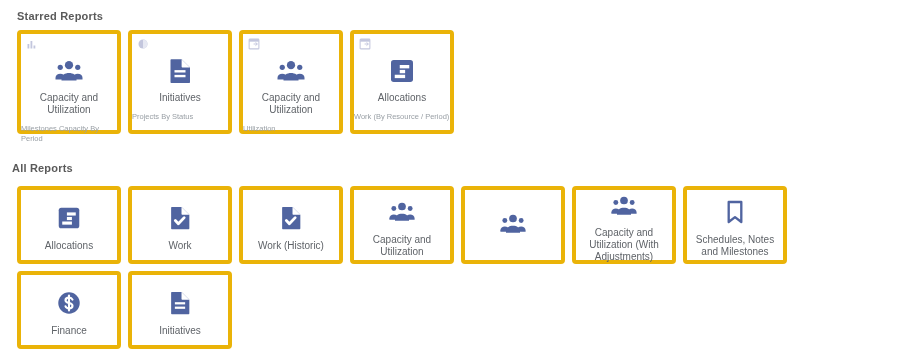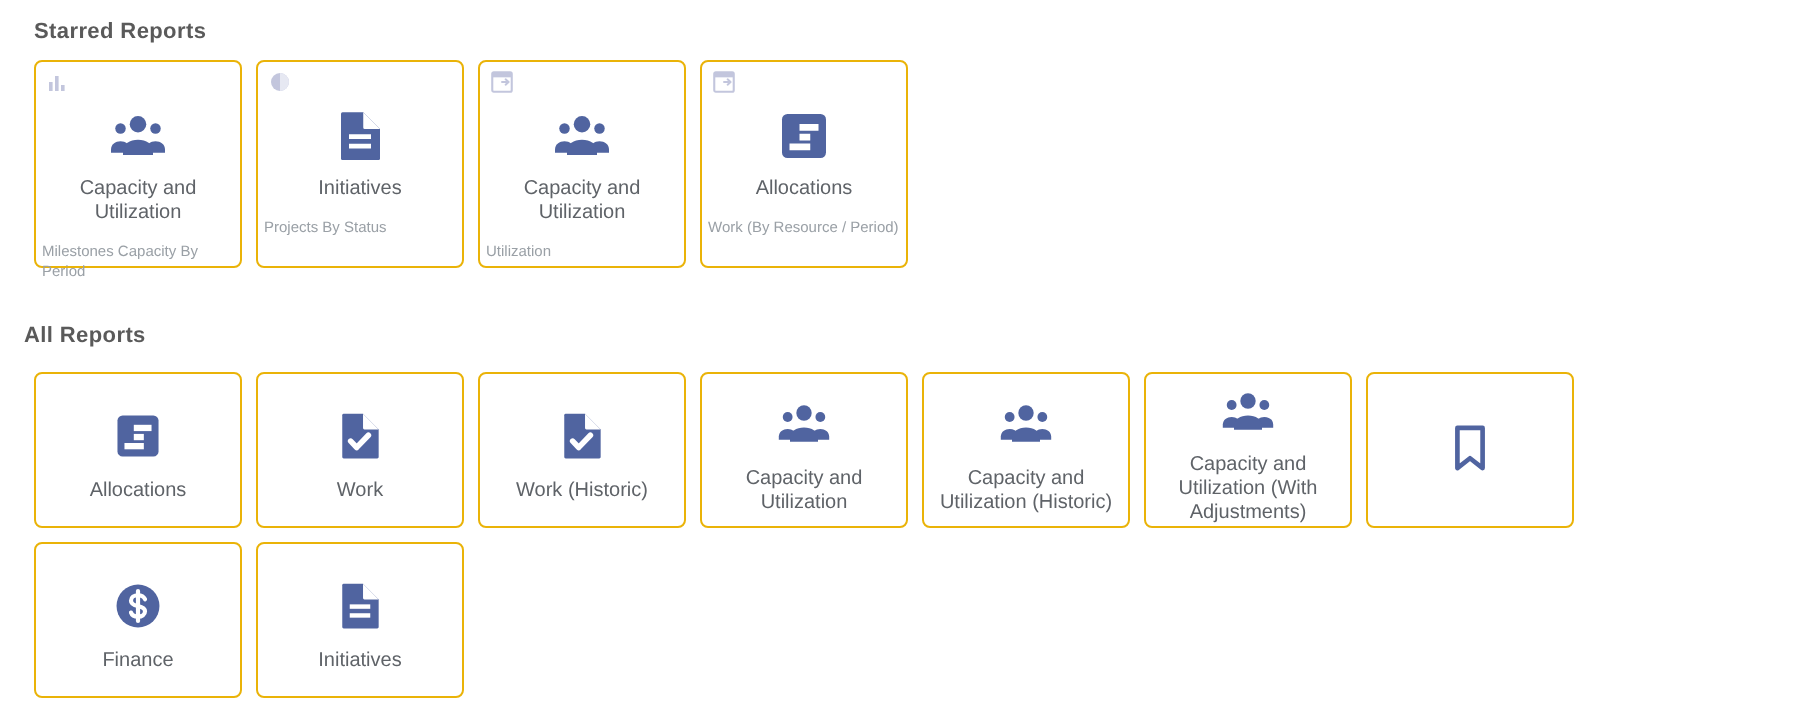--- a/index.html
+++ b/index.html
@@ -39,21 +39,21 @@
     gap: 7px;
     left: 17px;
     width: 880px;
   }
   #starred-grid { top: 30px; }
   #all-grid     { top: 186px; }
 
   .card {
     width: 104px;
     box-sizing: border-box;
-    border: 1px solid #eab308;
+    border: 4px solid #eab308;
     border-radius: 4px;
     background: #ffffff;
     position: relative;
     display: flex;
     flex-direction: column;
     align-items: center;
     cursor: pointer;
   }
   .card.starred {
     height: 104px;
@@ -243,41 +243,41 @@
         <span class="card-icon">
           <svg width="28" height="28" viewBox="0 0 24 24">
             <circle cx="5" cy="9" r="2.1" fill="#5064a0"></circle>
             <circle cx="19" cy="9" r="2.1" fill="#5064a0"></circle>
             <circle cx="12" cy="7.3" r="3.3" fill="#5064a0"></circle>
             <path d="M1.2 17.4c0-2.1 1.8-3.3 3.8-3.3s3.8 1.2 3.8 3.3v1.3H1.2z" fill="#5064a0"></path>
             <path d="M15.2 17.4c0-2.1 1.8-3.3 3.8-3.3s3.8 1.2 3.8 3.3v1.3h-7.6z" fill="#5064a0"></path>
             <path d="M6 18.2c0-3 2.7-4.7 6-4.7s6 1.7 6 4.7v1.4H6z" fill="#5064a0"></path>
           </svg>
         </span>
-        <span class="card-label">Capacity and Utilization (Historic)</span>
       </div>
       <div class="card plain">
         <span class="card-icon">
           <svg width="28" height="28" viewBox="0 0 24 24">
             <circle cx="5" cy="9" r="2.1" fill="#5064a0"></circle>
             <circle cx="19" cy="9" r="2.1" fill="#5064a0"></circle>
             <circle cx="12" cy="7.3" r="3.3" fill="#5064a0"></circle>
             <path d="M1.2 17.4c0-2.1 1.8-3.3 3.8-3.3s3.8 1.2 3.8 3.3v1.3H1.2z" fill="#5064a0"></path>
             <path d="M15.2 17.4c0-2.1 1.8-3.3 3.8-3.3s3.8 1.2 3.8 3.3v1.3h-7.6z" fill="#5064a0"></path>
             <path d="M6 18.2c0-3 2.7-4.7 6-4.7s6 1.7 6 4.7v1.4H6z" fill="#5064a0"></path>
           </svg>
         </span>
         <span class="card-label">Capacity and Utilization (With Adjustments)</span>
       </div>
       <div class="card plain">
         <span class="card-icon">
           <svg width="28" height="28" viewBox="0 0 24 24">
             <path d="M6.6 3.4h10.8v17.2L12 16.4l-5.4 4.2z" fill="none" stroke="#5064a0" stroke-width="2" stroke-linejoin="round"></path>
           </svg>
         </span>
+        <span class="card-label">Schedules, Notes and Milestones</span>
       </div>
       <div class="card plain">
         <span class="card-icon">
           <svg width="28" height="28" viewBox="0 0 24 24">
             <circle cx="12" cy="12" r="9.2" fill="#5064a0"></circle>
             <path d="M12 5.6v12.8" stroke="#ffffff" stroke-width="1.8" stroke-linecap="round"></path>
             <path d="M15 9.1c-.5-1.1-1.7-1.7-3-1.7-1.7 0-3 .9-3 2.3 0 1.3 1.1 1.9 3 2.3 1.9.4 3 1 3 2.3 0 1.4-1.3 2.3-3 2.3-1.4 0-2.6-.6-3-1.8" stroke="#ffffff" stroke-width="1.8" fill="none" stroke-linecap="round" stroke-linejoin="round"></path>
           </svg>
         </span>
         <span class="card-label">Finance</span>

